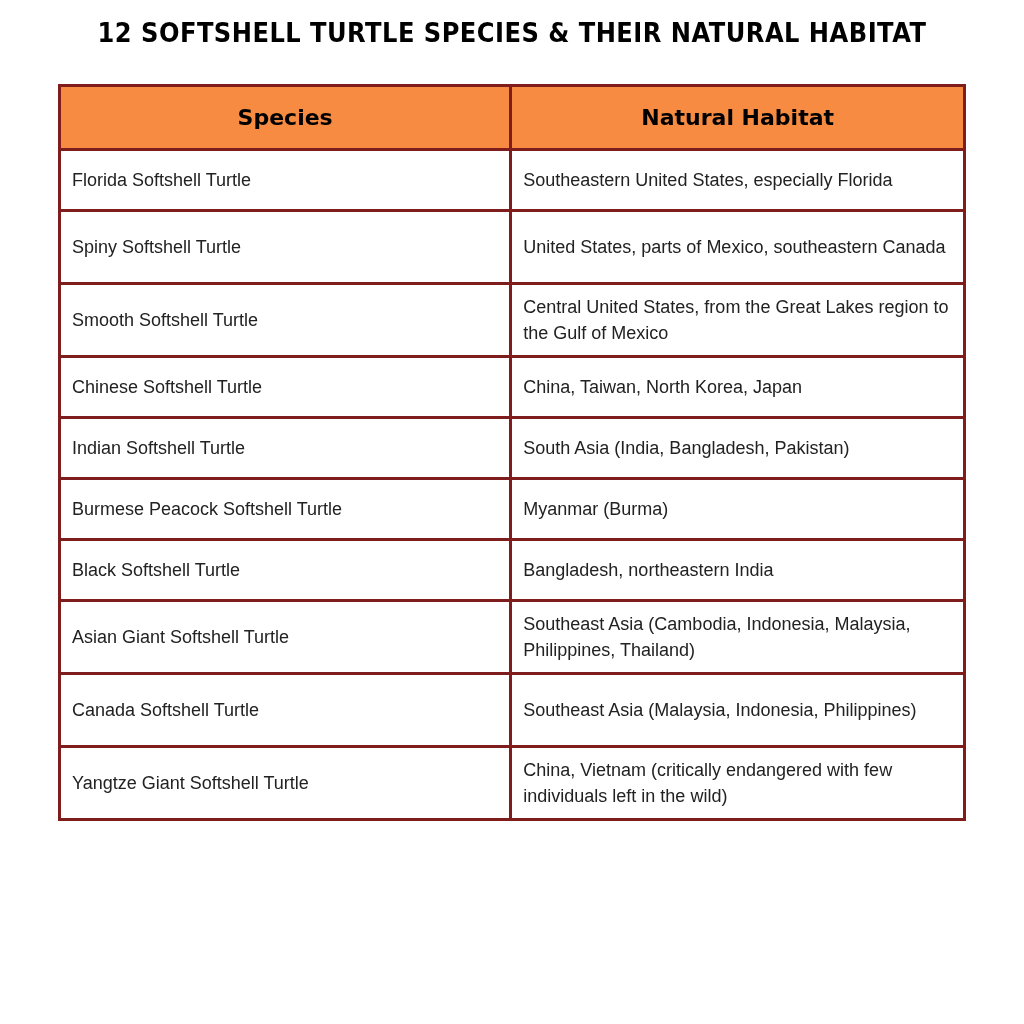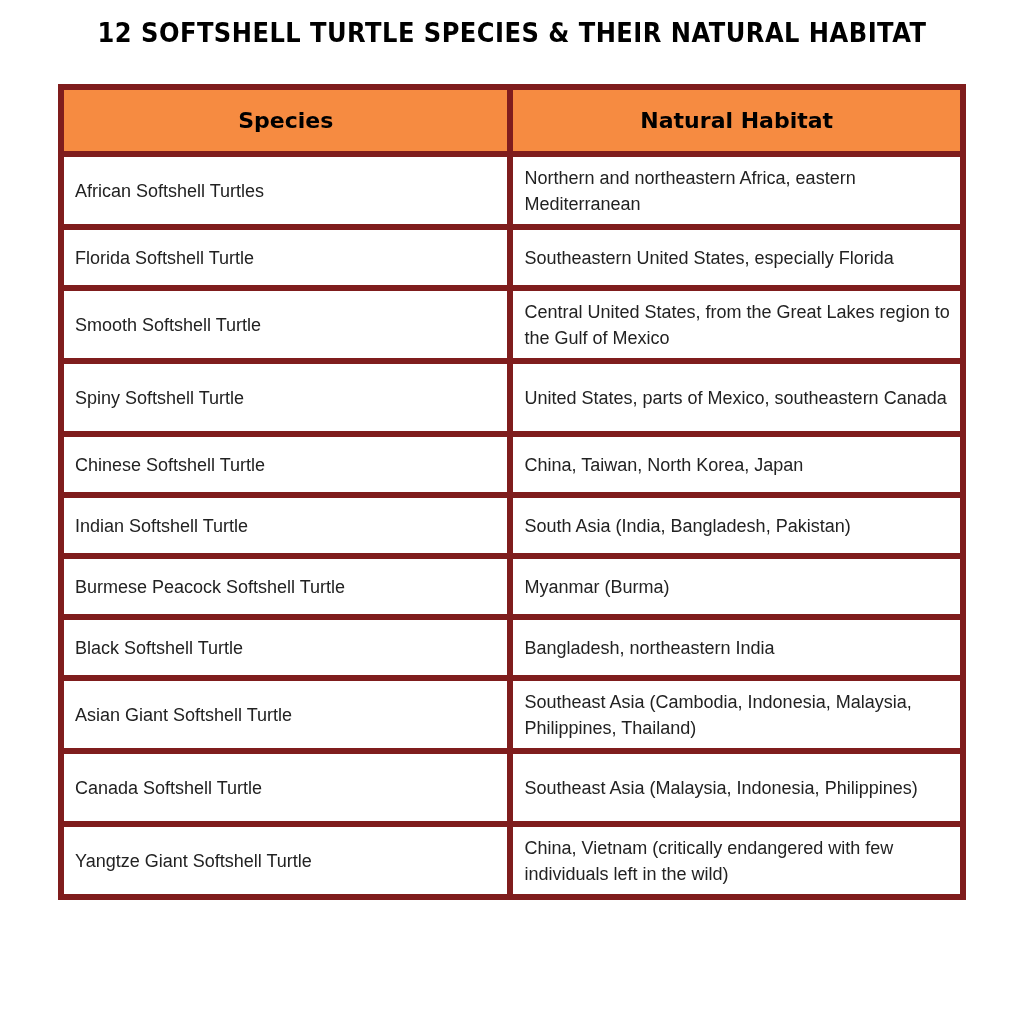--- a/index.html
+++ b/index.html
@@ -35,21 +35,21 @@
       position: absolute;
       top: 84px;
       left: 58px;
       width: 908px;
       border-collapse: collapse;
       font-family: "Liberation Sans", sans-serif;
       color: #222222;
     }
     table.habitat-table th,
     table.habitat-table td {
-      border: 6px solid #7f1d1d;
+      border: 3px solid #7f1d1d;
       vertical-align: middle;
       text-align: left;
     }
     table.habitat-table th {
       background: #f68b41;
       color: #000000;
       font-family: "DejaVu Sans", sans-serif;
       font-weight: bold;
       font-size: 22px;
       text-align: center;
@@ -73,35 +73,31 @@
   <div class="title">12 SOFTSHELL TURTLE SPECIES &amp; THEIR NATURAL HABITAT</div>
 
   <table class="habitat-table">
     <thead>
       <tr>
         <th class="col-species">Species</th>
         <th class="col-habitat">Natural Habitat</th>
       </tr>
     </thead>
     <tbody>
-      <tr class="r-two">
-        <td>African Softshell Turtles</td>
-        <td>Northern and northeastern Africa, eastern Mediterranean</td>
-      </tr>
       <tr class="r-one">
         <td>Florida Softshell Turtle</td>
         <td>Southeastern United States, especially Florida</td>
       </tr>
       <tr class="r-two">
+        <td>Spiny Softshell Turtle</td>
+        <td>United States, parts of Mexico, southeastern Canada</td>
+      </tr>
+      <tr class="r-two">
         <td>Smooth Softshell Turtle</td>
         <td>Central United States, from the Great Lakes region to the Gulf of Mexico</td>
-      </tr>
-      <tr class="r-two">
-        <td>Spiny Softshell Turtle</td>
-        <td>United States, parts of Mexico, southeastern Canada</td>
       </tr>
       <tr class="r-one">
         <td>Chinese Softshell Turtle</td>
         <td>China, Taiwan, North Korea, Japan</td>
       </tr>
       <tr class="r-one">
         <td>Indian Softshell Turtle</td>
         <td>South Asia (India, Bangladesh, Pakistan)</td>
       </tr>
       <tr class="r-one">

